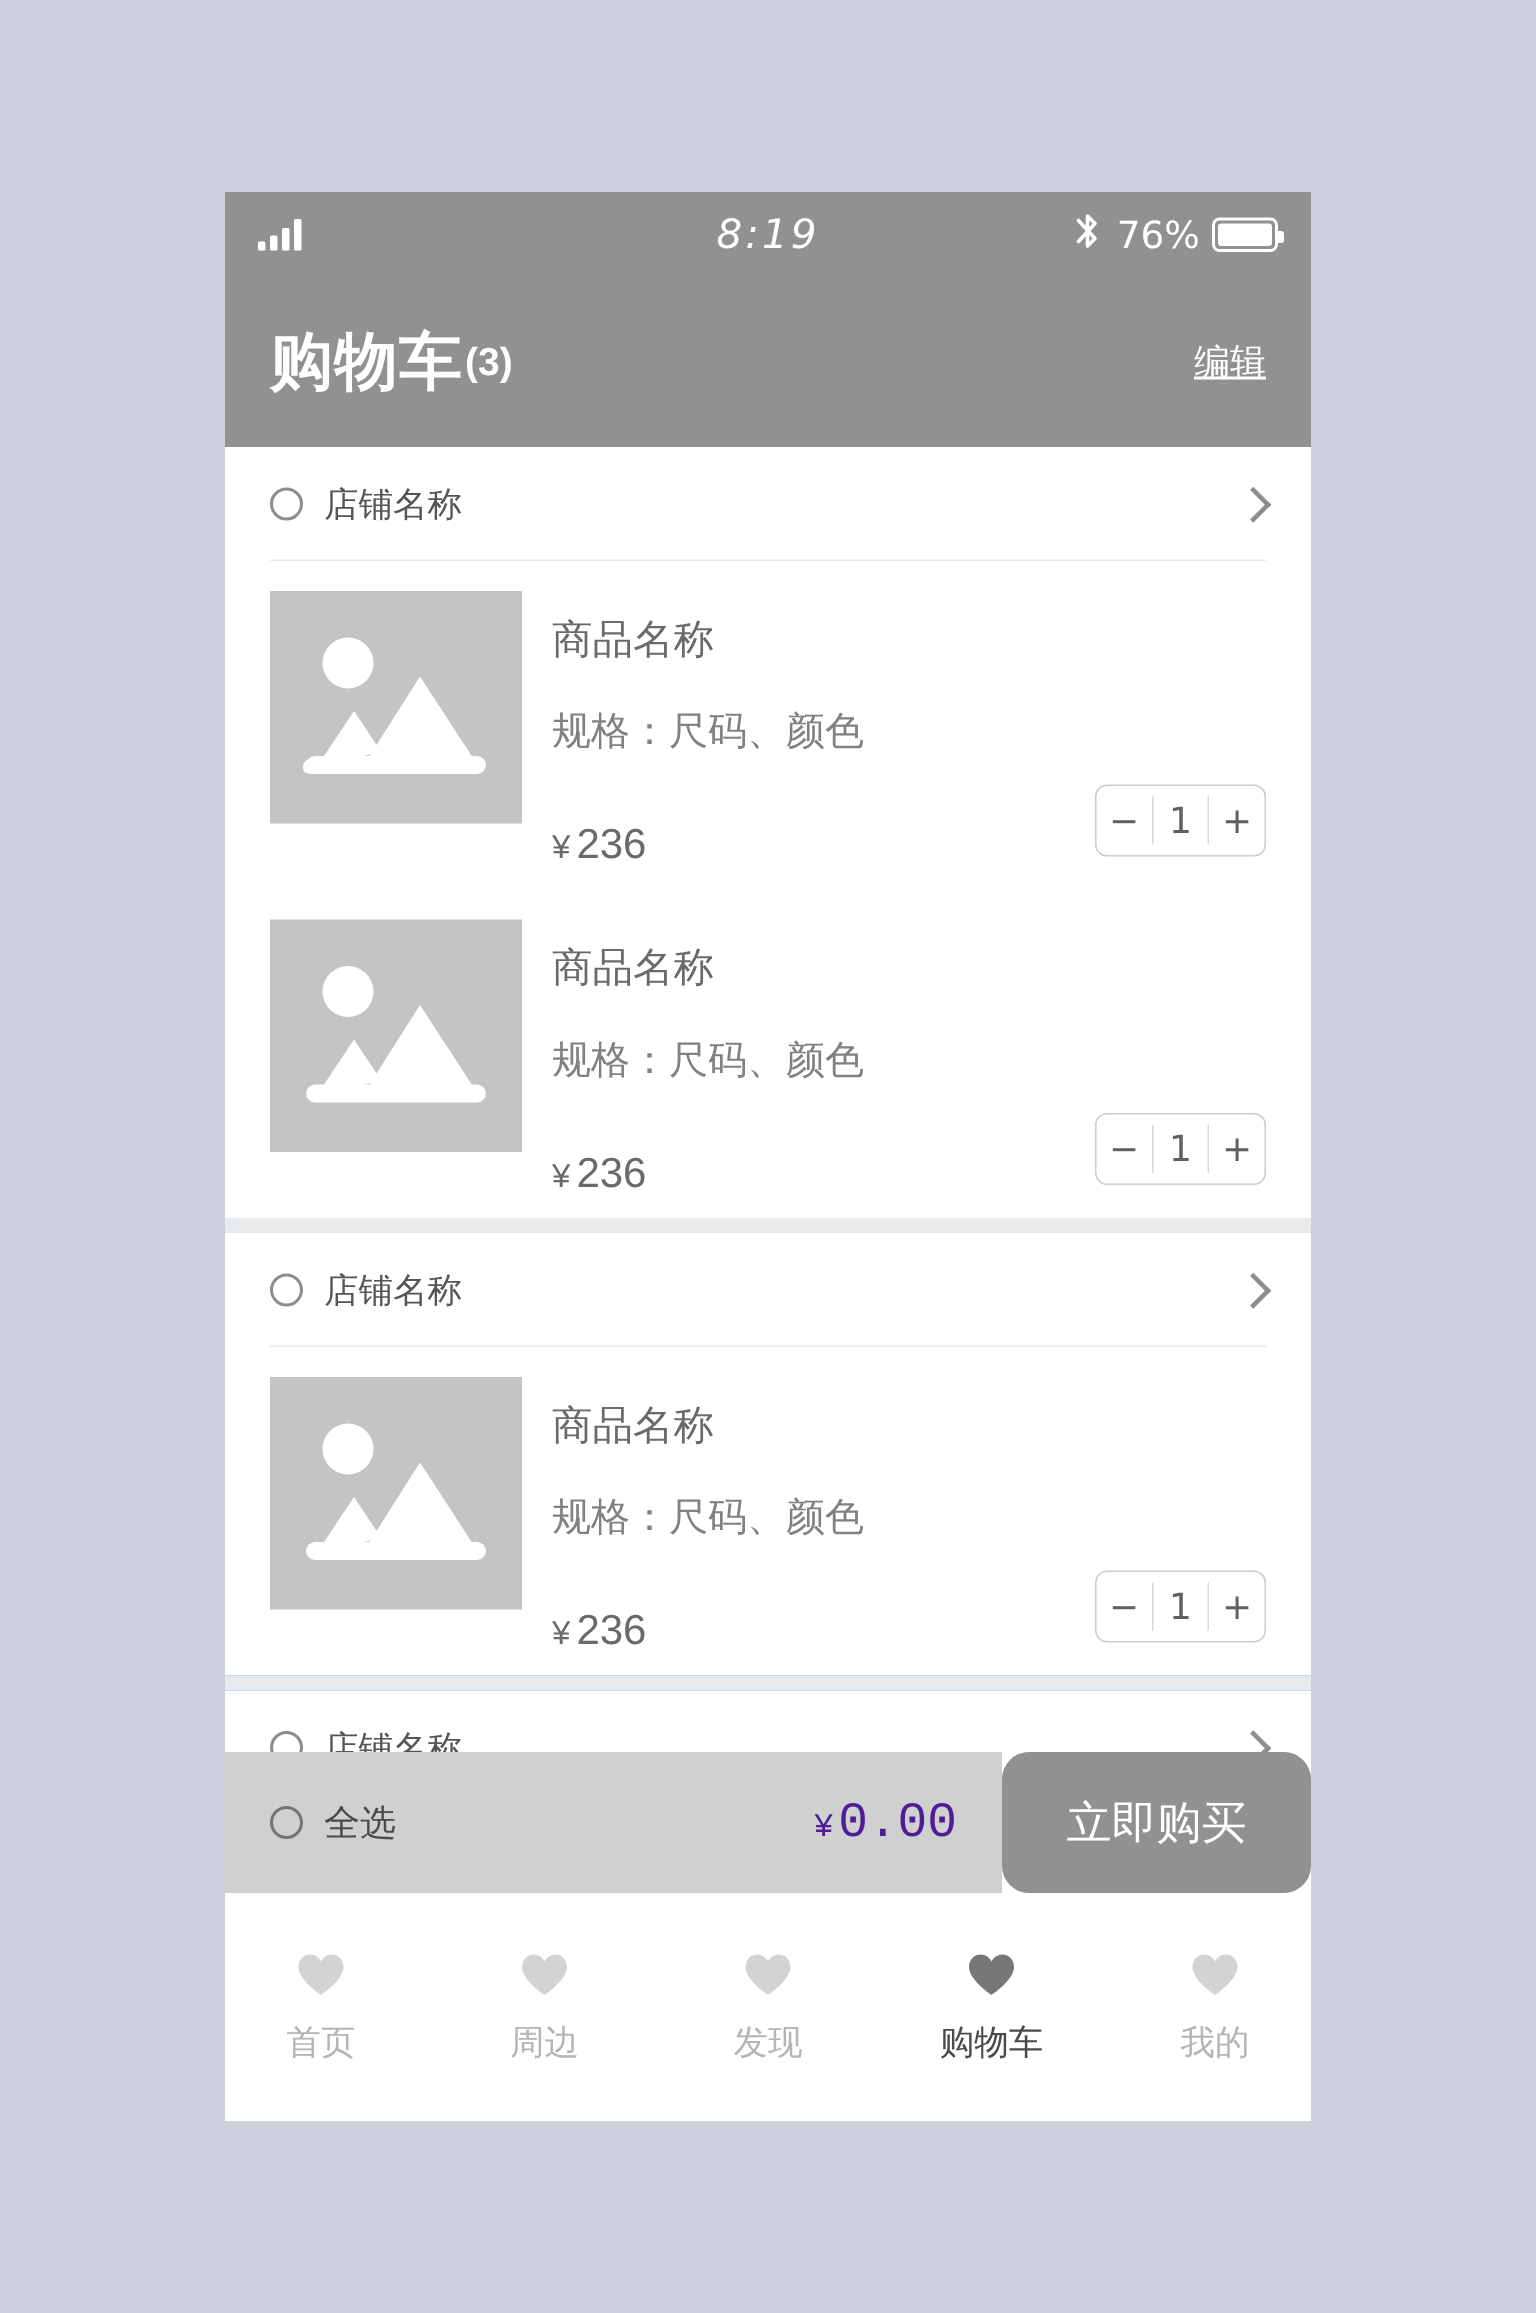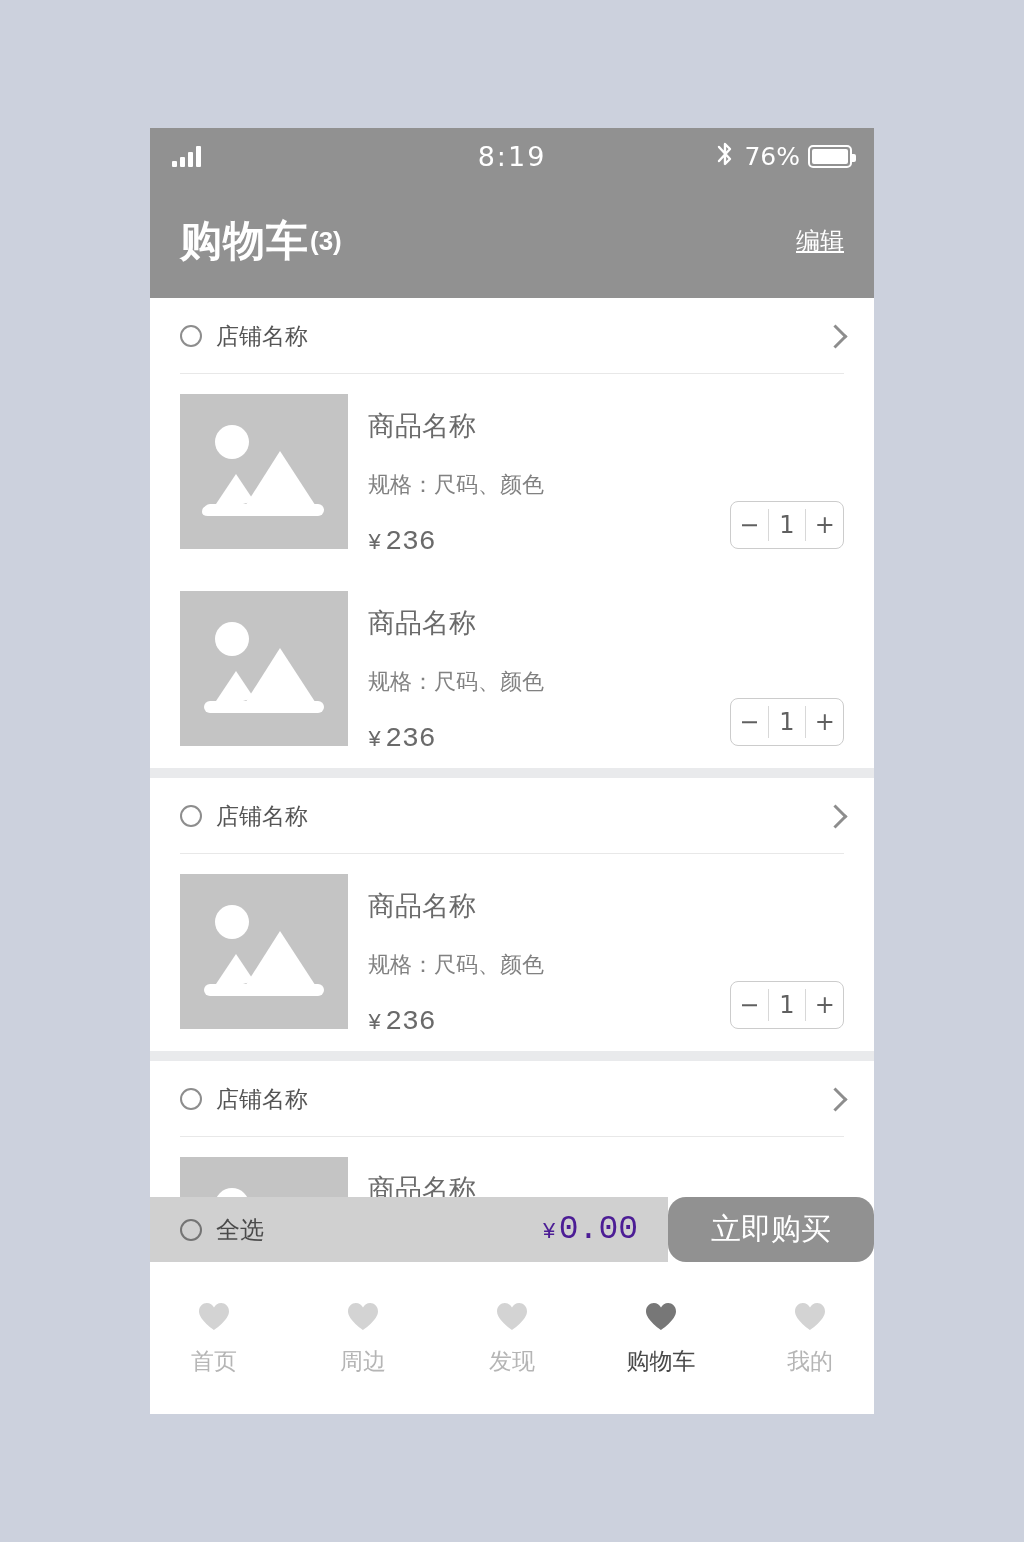--- a/index.html
+++ b/index.html
@@ -53,20 +53,21 @@
   .bar.b4 { height: 21px; }
 
   .sb-time {
     position: absolute;
     left: 0; right: 0;
     text-align: center;
     color: #ffffff;
     font-size: 27px;
     letter-spacing: 2px;
     font-family: "DejaVu Sans", sans-serif;
+    font-style: italic;
   }
   .sb-right {
     margin-left: auto;
     display: flex;
     align-items: center;
     gap: 8px;
     color: #ffffff;
     font-size: 25px;
     font-family: "DejaVu Sans", sans-serif;
   }
@@ -200,28 +201,29 @@
     flex-direction: column;
     justify-content: flex-start;
     padding-top: 14px;
   }
   .pname {
     font-size: 27px;
     color: #6a6a6a;
     margin-bottom: 26px;
   }
   .pspec {
-    font-size: 22px;
+    font-size: 26px;
     color: #818181;
     margin-bottom: 26px;
   }
   .pprice {
     font-size: 28px;
     color: #6a6a6a;
-    font-family: Liberation Mono, monospace;
+    font-family: Liberation Sans, sans-serif;
+    margin-top: 16px;
   }
   .pprice .yen { font-size: 22px; margin-right: 4px; }
 
   .stepper {
     position: absolute;
     right: 30px;
     bottom: 22px;
     width: 114px;
     height: 48px;
     border: 1px solid #cccccc;
@@ -245,21 +247,21 @@
     background: #d8d8d8;
     margin: 7px 0;
   }
 
   
   .bottombar {
     position: absolute;
     left: 0;
     bottom: 152px;
     width: 724px;
-    height: 65px;
+    height: 94px;
     display: flex;
     align-items: stretch;
   }
   .bb-left {
     flex: 1 1 auto;
     background: #d0d0d0;
     display: flex;
     align-items: center;
     padding: 0 30px;
     box-sizing: border-box;

